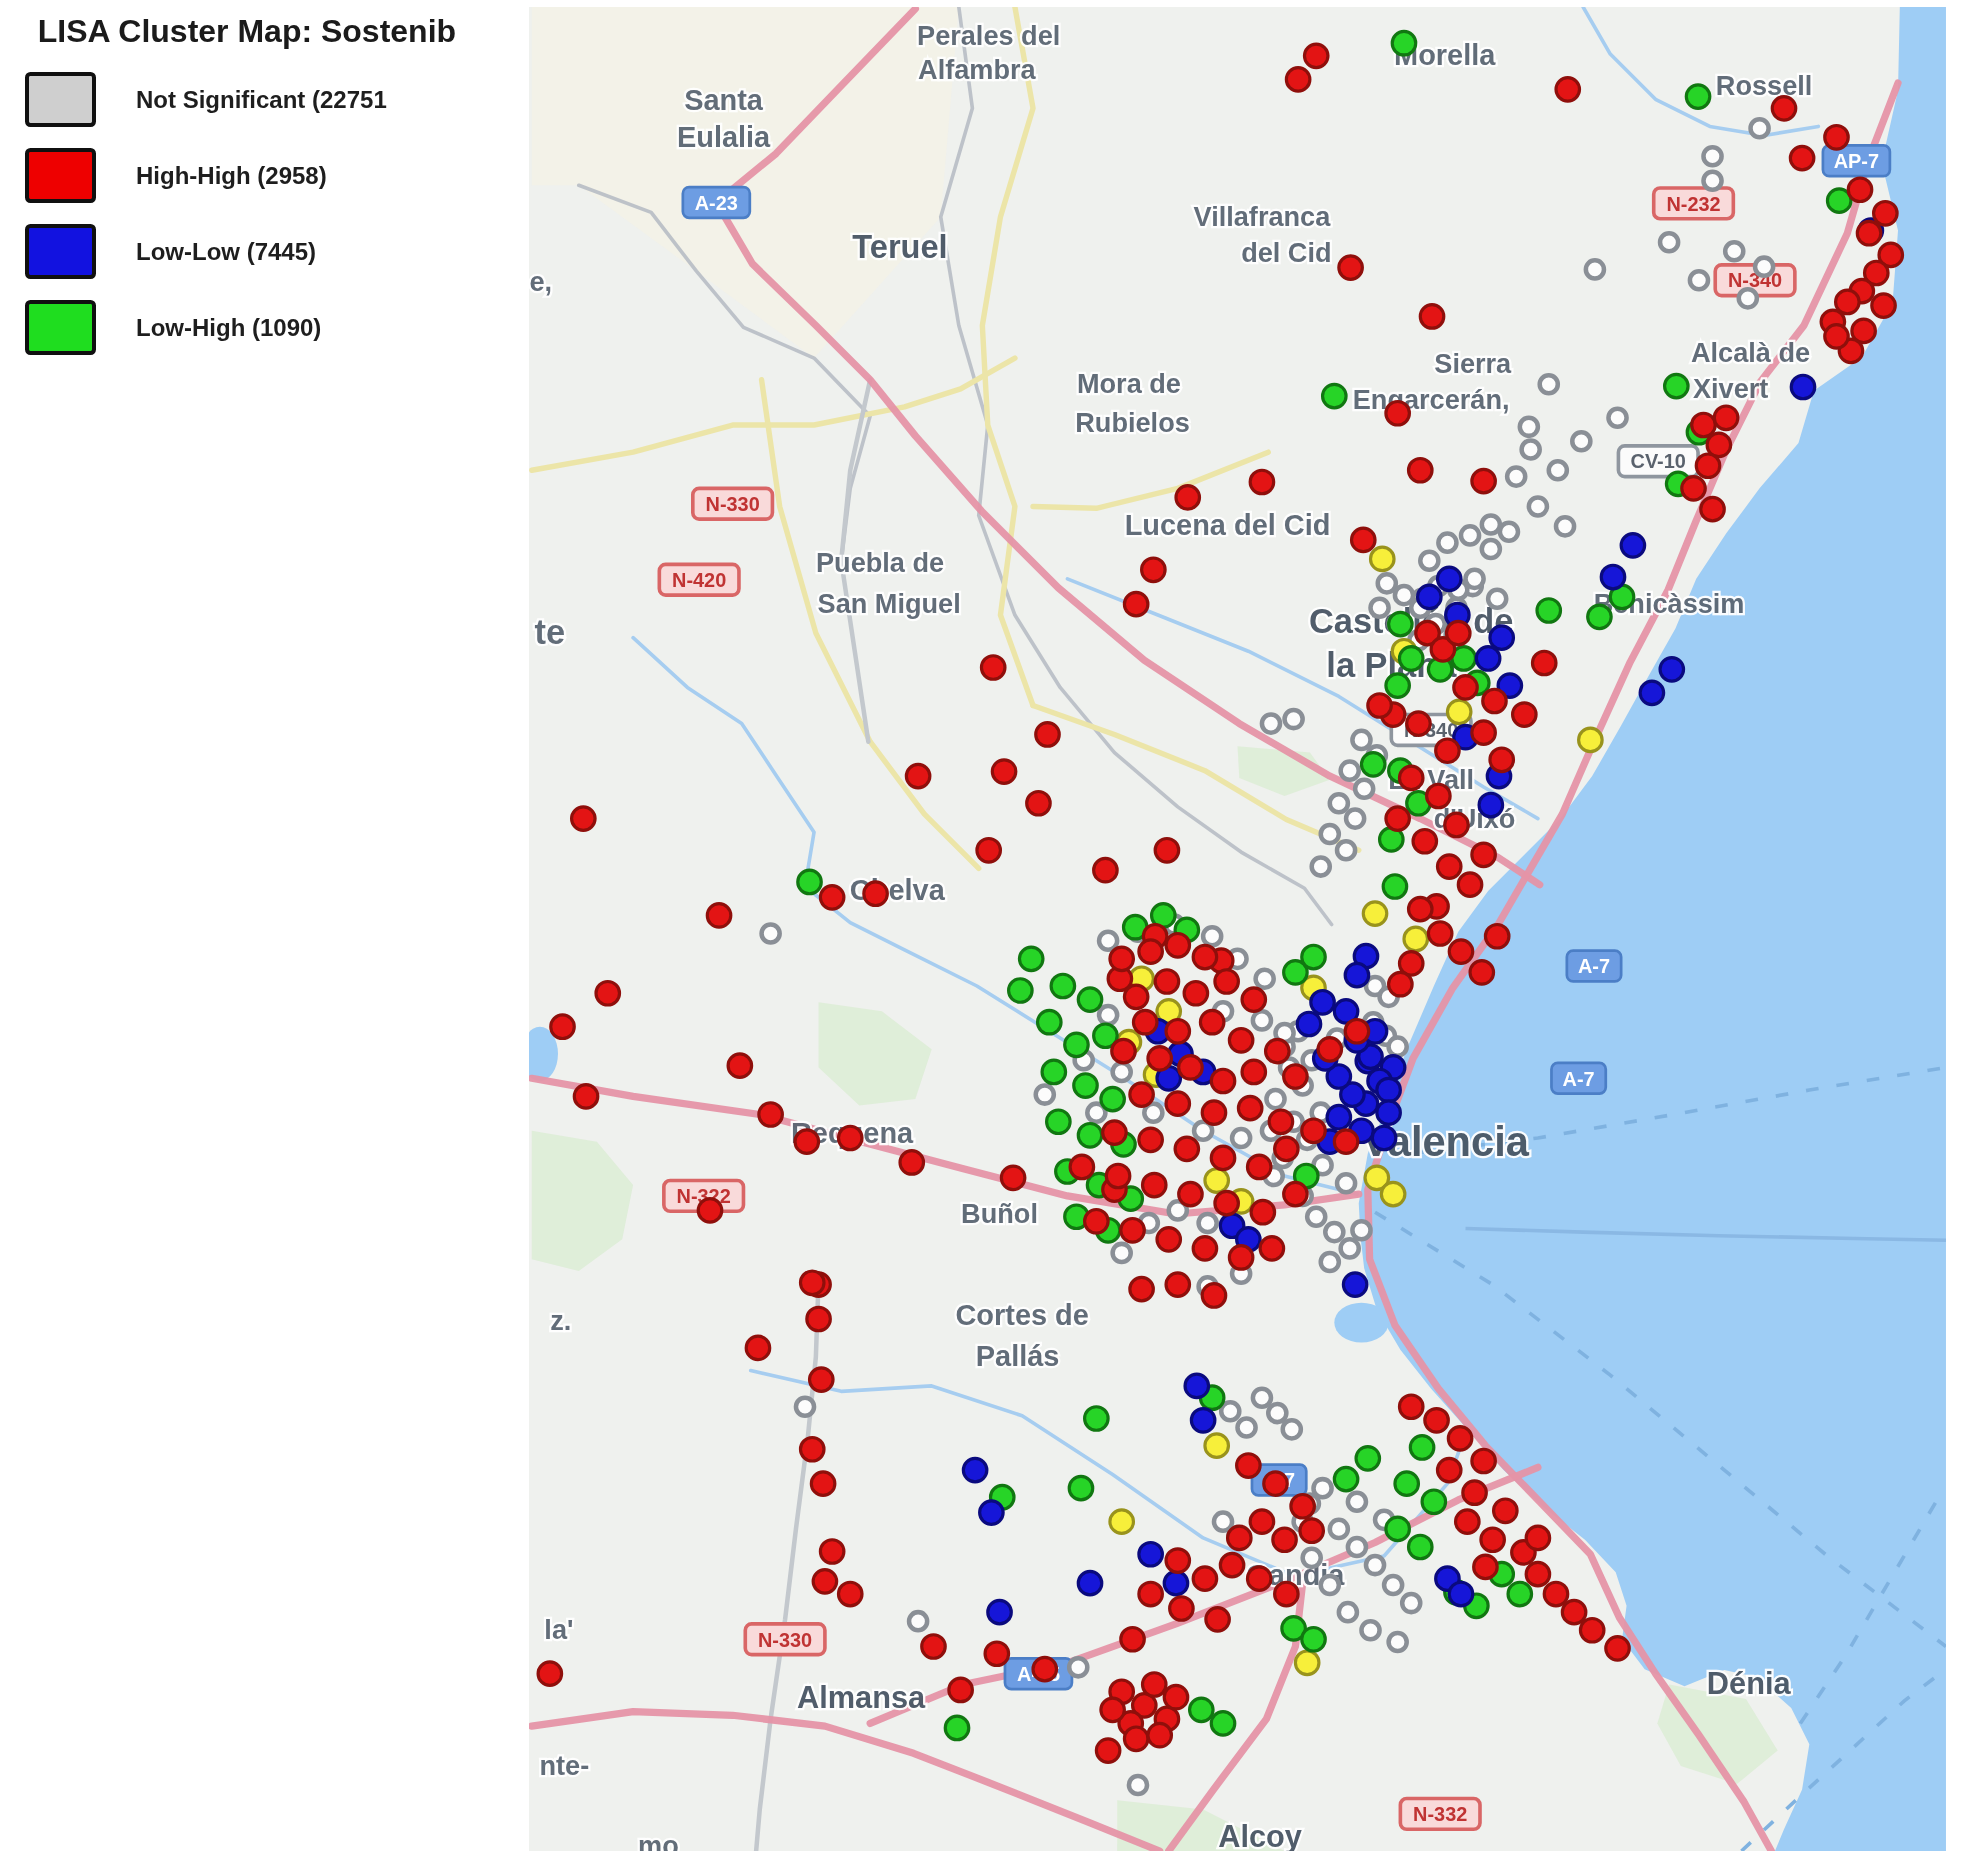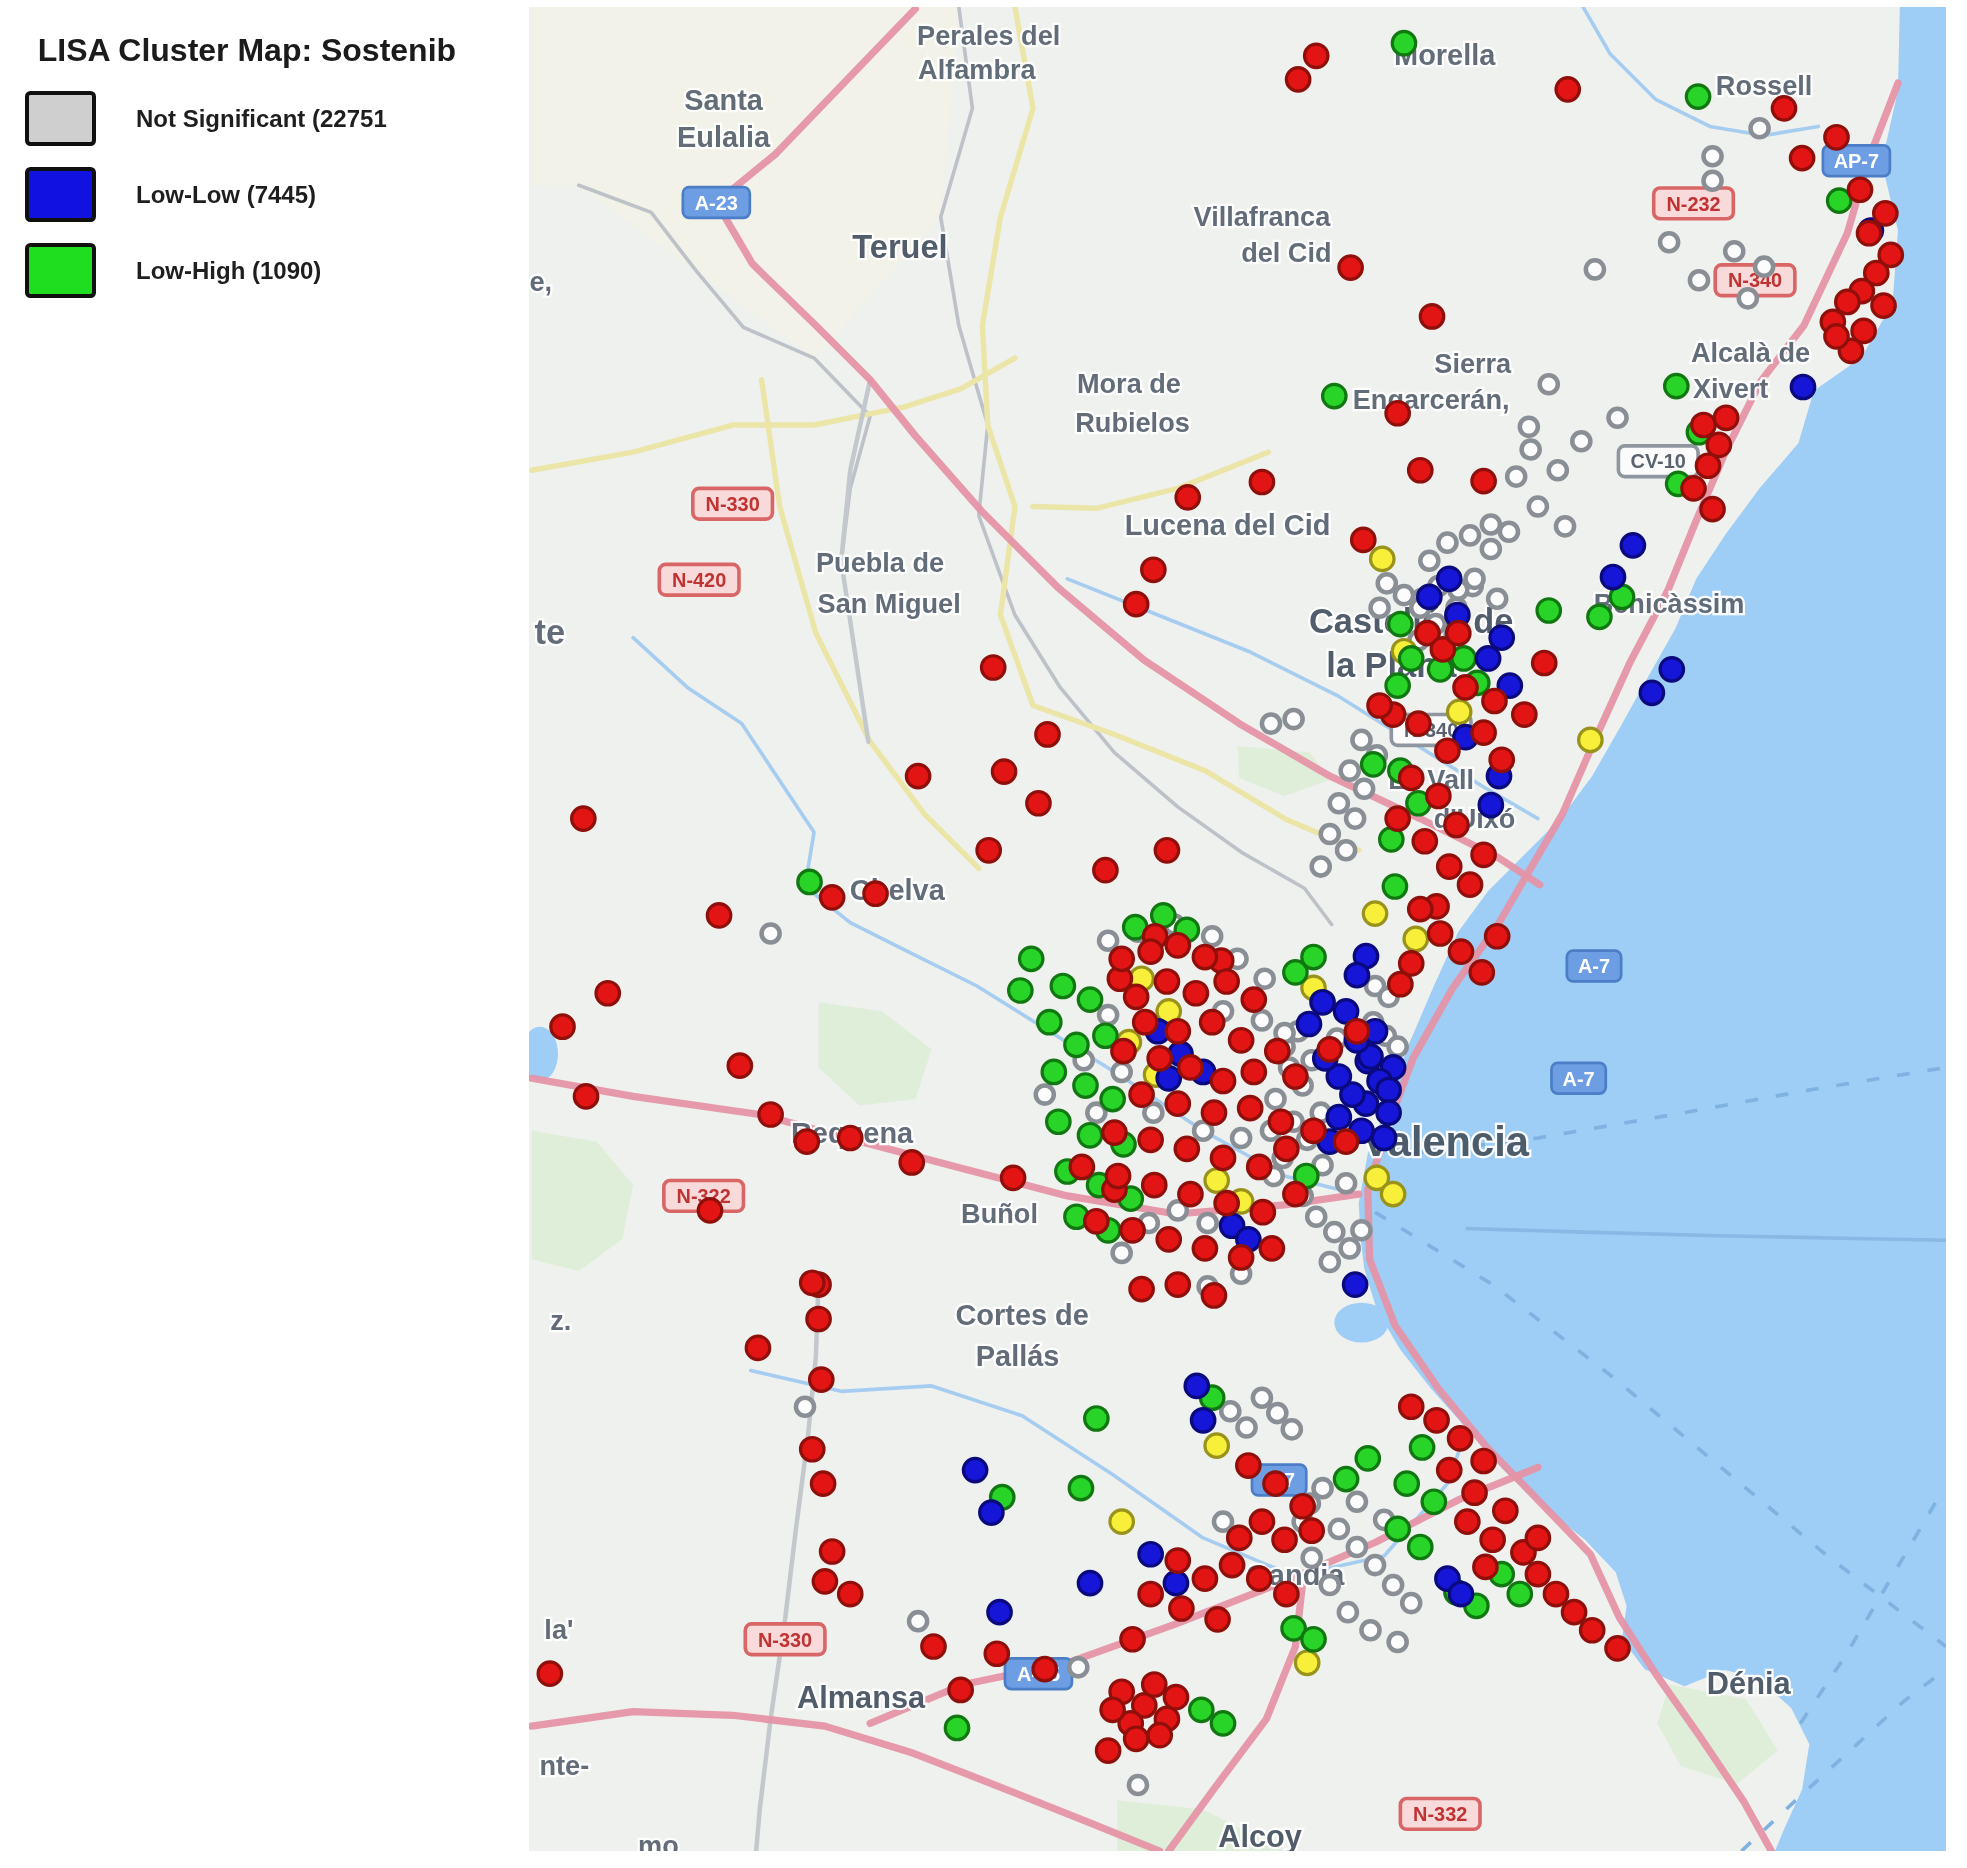--- a/index.html
+++ b/index.html
@@ -1,19 +1,19 @@
 <!DOCTYPE html>
 <html style="font-size:14.5px"><head>
 <meta charset="utf-8">
 <style>
   html,body{margin:0;padding:0;background:#ffffff;}
   .stage{position:relative;width:1968px;height:1869px;background:#ffffff;overflow:hidden;
          font-family:"Liberation Sans",sans-serif;}
   
-  .legend{position:absolute;left:25px;top:32px;z-index:1;text-align:center;}
+  .legend{position:absolute;left:25px;top:13px;z-index:1;text-align:center;}
   .legend-title{font-weight:bold;font-size:32px;color:#1b1b1b;margin:0 0 22px 12.7px;white-space:nowrap;}
   .legend-row{display:flex;align-items:center;margin-bottom:21px;}
   .swatch{width:63px;height:47px;border:4.5px solid #101010;border-radius:5.4px;margin-right:40px;flex:none;}
   .legend-label{font-weight:bold;font-size:24px;color:#1e1e1e;white-space:nowrap;}
   
   .map{position:absolute;left:529px;top:7.2px;width:1417px;height:1844px;z-index:2;
        background:#eff1ee;overflow:hidden;}
   svg{display:block;}
   .sea{fill:#9ecdf5;}
   .park{fill:#d9ecd2;opacity:.75;}
@@ -40,20 +40,24 @@
 <body>
 
 <div class="stage">
 
   <div class="legend">
     <div class="legend-title">LISA Cluster Map: Sostenib</div>
     <div id="legend-items">
         <div class="legend-row">
           <span class="swatch" style="background: rgb(207, 207, 207);"></span>
           <span class="legend-label">Not Significant (22751</span>
+        </div>
+        <div class="legend-row">
+          <span class="swatch" style="background: rgb(238, 0, 0);"></span>
+          <span class="legend-label">High-High (2958)</span>
         </div>
         <div class="legend-row">
           <span class="swatch" style="background: rgb(18, 18, 224);"></span>
           <span class="legend-label">Low-Low (7445)</span>
         </div>
         <div class="legend-row">
           <span class="swatch" style="background: rgb(31, 221, 31);"></span>
           <span class="legend-label">Low-High (1090)</span>
         </div>
       </div>

